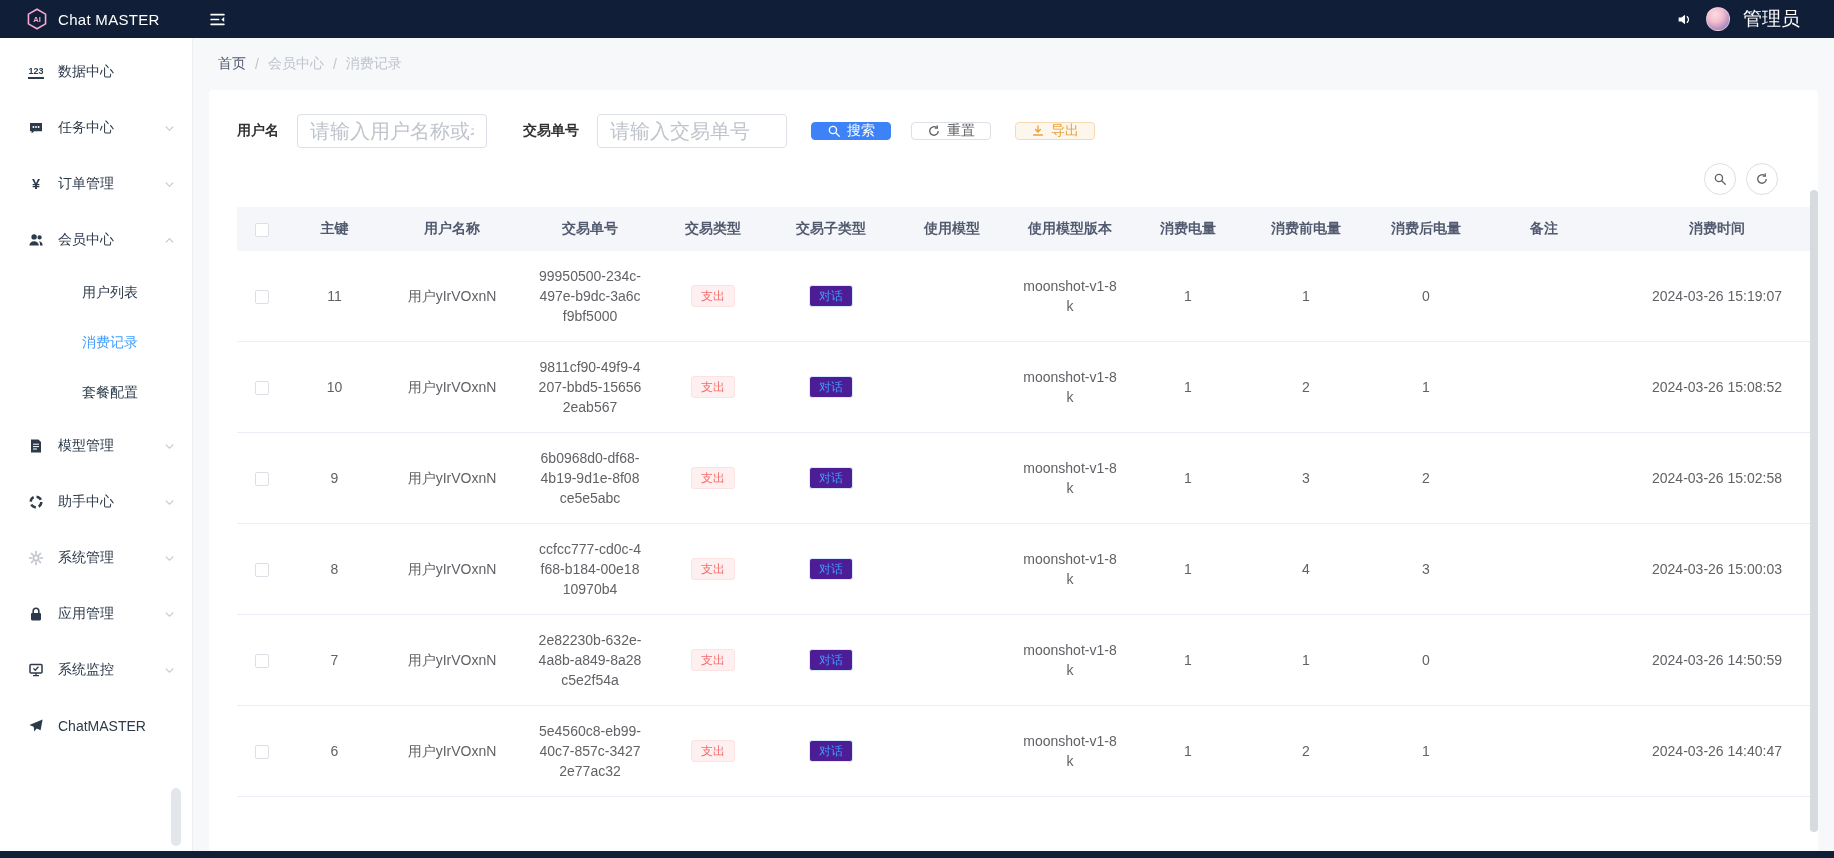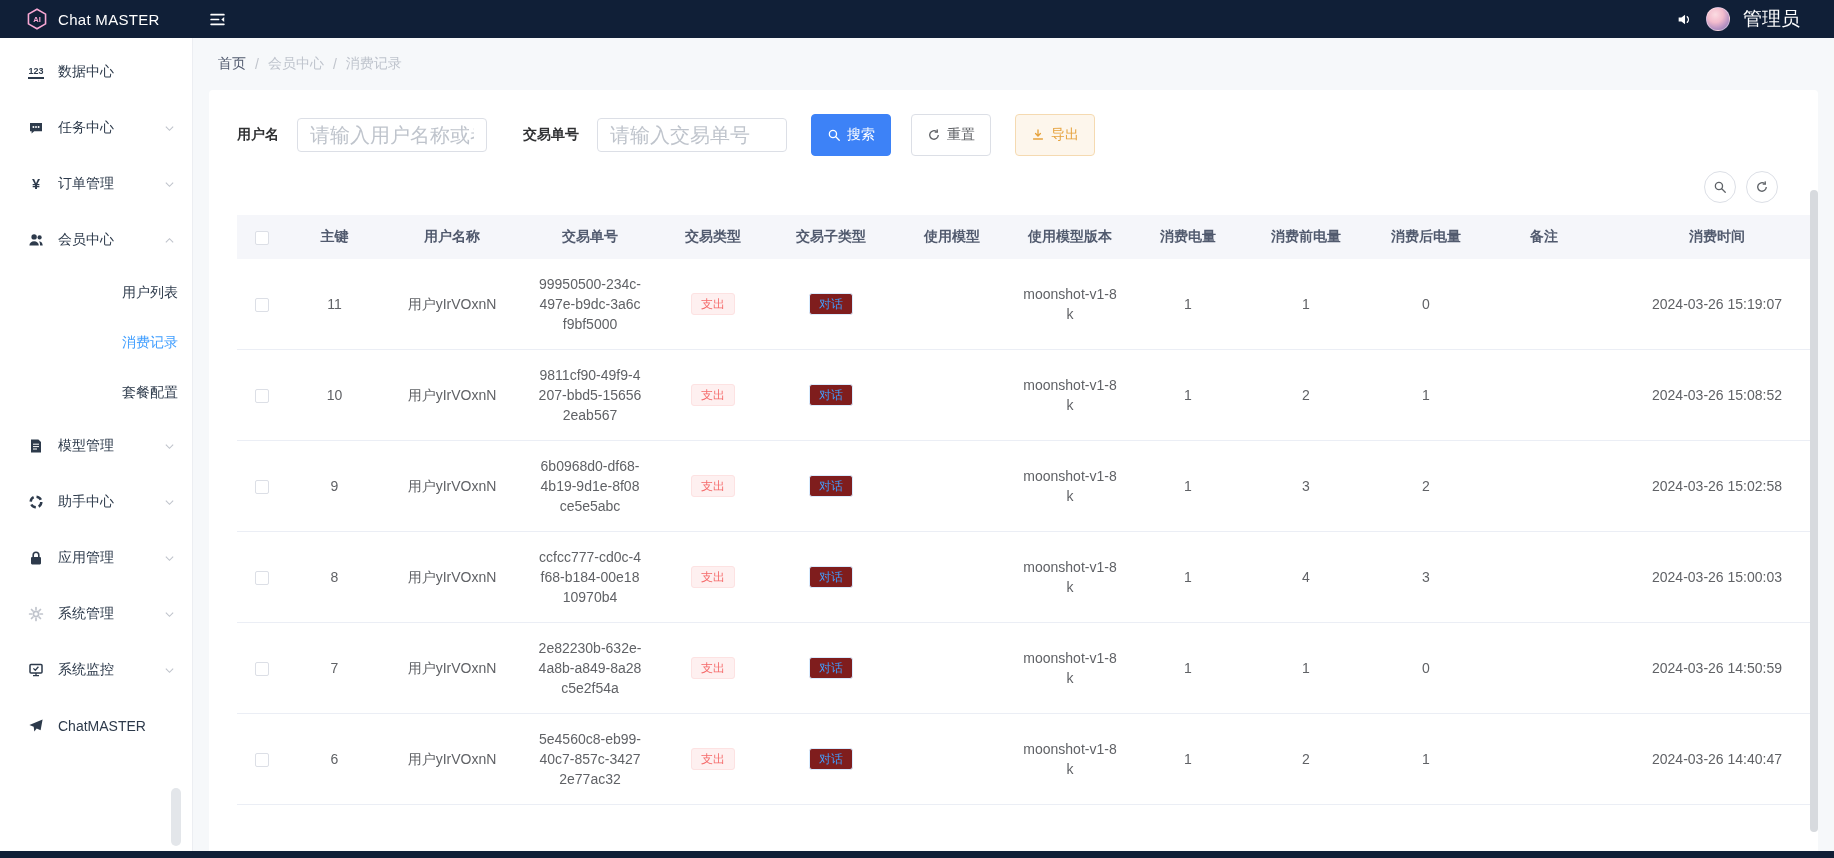--- a/index.html
+++ b/index.html
@@ -24,60 +24,60 @@
     border:1px solid rgba(255,255,255,.35); }
   .username { font-size:19px; }
 
   
   .main { flex:1; display:flex; min-height:0; }
   .sidebar { width:193px; flex:0 0 193px; background:#fff; border-right:1px solid #eceef2; padding-top:6px; }
   .side-item { height:56px; display:flex; align-items:center; padding:0 16px 0 27px; font-size:14px; color:#2d3a4b; cursor:pointer; }
   .side-item .s-icon { width:18px; display:flex; justify-content:center; margin-right:13px; color:#2d3a4b; }
   .side-item .s-icon.muted { color:#c0c4cc; }
   .side-item .chev { margin-left:auto; display:flex; color:#c0c4cc; }
-  .side-sub { height:50px; display:flex; align-items:center; padding-left:82px; font-size:14px; color:#2d3a4b; cursor:pointer;margin-left:40px; }
+  .side-sub { height:50px; display:flex; align-items:center; padding-left:82px; font-size:14px; color:#2d3a4b; cursor:pointer; }
   .side-sub.active { color:#409eff; }
   .txticon { font-size:9px; font-weight:bold; border-bottom:2px solid currentColor; line-height:11px; }
 
   .content { flex:1; min-width:0; display:flex; flex-direction:column; position:relative; }
   .breadcrumb { display:flex; align-items:center; gap:9px; padding:17px 0 4px 25px; font-size:14px; }
   .bc-home { color:#515a6e; cursor:pointer; }
   .bc-sep { color:#c0c4cc; }
   .bc-dim { color:#bfc4cd; }
 
   .card { flex:1; min-height:0; background:#fff; border-radius:4px; margin:13px 16px 0 16px; padding:24px 28px 0 28px; overflow:hidden; }
 
   
   .filter-row { display:flex; align-items:center;gap:6px; }
   .f-label { font-size:14px; font-weight:bold; color:#303133; margin-right:12px; white-space:nowrap; }
   .f-input { width:190px; height:34px; border:1px solid #dcdfe6; border-radius:4px; padding:0 12px; font-size:20px; color:#606266; background:#fff; outline:none; font-family:inherit; }
   .f-input::placeholder { color:#bfc4cc; }
   .gap-lg { width:24px; flex:0 0 24px; }
   .gap-md { width:12px; flex:0 0 12px; }
-  .btn { height:42px; border-radius:4px; font-size:14px; display:inline-flex; align-items:center; gap:6px; padding:0 15px; border:1px solid transparent; cursor:pointer; background:#fff; font-family:inherit; }
+  .btn { height:18px; border-radius:4px; font-size:14px; display:inline-flex; align-items:center; gap:6px; padding:0 15px; border:1px solid transparent; cursor:pointer; background:#fff; font-family:inherit; }
   .btn svg { flex:0 0 auto; }
   .btn-primary { background:#3d82f7; border-color:#3d82f7; color:#fff; }
   .btn-plain { border-color:#dcdfe6; color:#606266; }
   .btn-export { background:#fdf6ec; border-color:#f5dab1; color:#e6a23c; }
 
   
   .toolbar { display:flex; justify-content:flex-end; gap:10px; margin-top:15px; padding-right:12px; }
   .circle-btn { width:32px; height:32px; border-radius:50%; border:1px solid #dcdfe6; background:#fff; display:flex; align-items:center; justify-content:center; color:#5f6368; cursor:pointer; }
 
   
   table { width:100%; border-collapse:collapse; table-layout:fixed; margin-top:12px; font-size:14px; color:#606266; }
   thead th { background:#f5f6fa; font-weight:600; color:#515a6e; padding:13px 4px; text-align:center; font-size:14px; }
   tbody td { padding:15px 4px; text-align:center; border-bottom:1px solid #ebeef5; line-height:20px; vertical-align:middle; }
   tr.hl td { background:#f5f7fa; }
   .cb { width:14px; height:14px; border:1px solid #dcdfe6; border-radius:2px; background:#fff; display:inline-block; vertical-align:middle; cursor:pointer; }
   .badge { display:inline-block; padding:1px 9px; font-size:12px; border-radius:3px; border:1px solid; line-height:18px; }
   .badge.success { color:#67c23a; background:#f0f9eb; border-color:#e1f3d8; }
   .badge.warning { color:#e6a23c; background:#fdf6ec; border-color:#faecd8; }
   .badge.danger  { color:#f56c6c; background:#fef0f0; border-color:#fde2e2; }
-  .badge.info    { color:#409eff; background:#7f1d1d; border-color:#d9ecff; }
+  .badge.info    { color:#409eff; background:#4c1d95; border-color:#d9ecff; }
   .txn { display:inline-block; max-width:104px; word-break:break-all; }
   .model-ver { display:inline-block; max-width:96px; word-break:break-all; }
 
   .scroll-thumb { position:absolute; right:16px; top:152px; width:8px; height:642px; background:#d7dade; border-radius:4px; }
   .side-thumb { position:absolute; left:171px; bottom:12px; width:10px; height:58px; background:#e3e6ea; border-radius:5px; }
   .bottom-strip { position:absolute; left:0; right:0; bottom:0; height:7px; background:#101f37; }
 </style>
 </head>
 <body>
 
@@ -191,43 +191,43 @@
             </svg>
           </span>
           <span class="s-label">助手中心</span>
           <span class="chev">
             <svg width="13" height="13" viewBox="0 0 16 16" xmlns="http://www.w3.org/2000/svg">
               <path d="M3.5 5.8L8 10.2l4.5-4.4" fill="none" stroke="currentColor" stroke-width="1.4"></path>
             </svg>
           </span>
         </div>
         <div class="side-item">
-          <span class="s-icon">
-            <svg width="16" height="16" viewBox="0 0 16 16" xmlns="http://www.w3.org/2000/svg">
-              <rect x="3" y="7" width="10" height="7.4" rx="1.1" fill="currentColor"></rect>
-              <path d="M5.2 7V5.1a2.8 2.8 0 0 1 5.6 0V7" fill="none" stroke="currentColor" stroke-width="1.6"></path>
-            </svg>
-          </span>
-          <span class="s-label">应用管理</span>
-          <span class="chev">
-            <svg width="13" height="13" viewBox="0 0 16 16" xmlns="http://www.w3.org/2000/svg">
-              <path d="M3.5 5.8L8 10.2l4.5-4.4" fill="none" stroke="currentColor" stroke-width="1.4"></path>
-            </svg>
-          </span>
-        </div>
-        <div class="side-item">
           <span class="s-icon muted">
             <svg width="16" height="16" viewBox="0 0 16 16" xmlns="http://www.w3.org/2000/svg">
               <circle cx="8" cy="8" r="2.6" fill="none" stroke="currentColor" stroke-width="1.7"></circle>
               <g stroke="currentColor" stroke-width="1.7" stroke-linecap="round">
                 <path d="M8 1.6v2M8 12.4v2M1.6 8h2M12.4 8h2M3.5 3.5l1.4 1.4M11.1 11.1l1.4 1.4M12.5 3.5l-1.4 1.4M4.9 11.1l-1.4 1.4"></path>
               </g>
             </svg>
           </span>
           <span class="s-label">系统管理</span>
+          <span class="chev">
+            <svg width="13" height="13" viewBox="0 0 16 16" xmlns="http://www.w3.org/2000/svg">
+              <path d="M3.5 5.8L8 10.2l4.5-4.4" fill="none" stroke="currentColor" stroke-width="1.4"></path>
+            </svg>
+          </span>
+        </div>
+        <div class="side-item">
+          <span class="s-icon">
+            <svg width="16" height="16" viewBox="0 0 16 16" xmlns="http://www.w3.org/2000/svg">
+              <rect x="3" y="7" width="10" height="7.4" rx="1.1" fill="currentColor"></rect>
+              <path d="M5.2 7V5.1a2.8 2.8 0 0 1 5.6 0V7" fill="none" stroke="currentColor" stroke-width="1.6"></path>
+            </svg>
+          </span>
+          <span class="s-label">应用管理</span>
           <span class="chev">
             <svg width="13" height="13" viewBox="0 0 16 16" xmlns="http://www.w3.org/2000/svg">
               <path d="M3.5 5.8L8 10.2l4.5-4.4" fill="none" stroke="currentColor" stroke-width="1.4"></path>
             </svg>
           </span>
         </div>
         <div class="side-item">
           <span class="s-icon">
             <svg width="16" height="16" viewBox="0 0 16 16" xmlns="http://www.w3.org/2000/svg">
               <rect x="2" y="2.6" width="12" height="8.4" rx="1" fill="none" stroke="currentColor" stroke-width="1.5"></rect>

